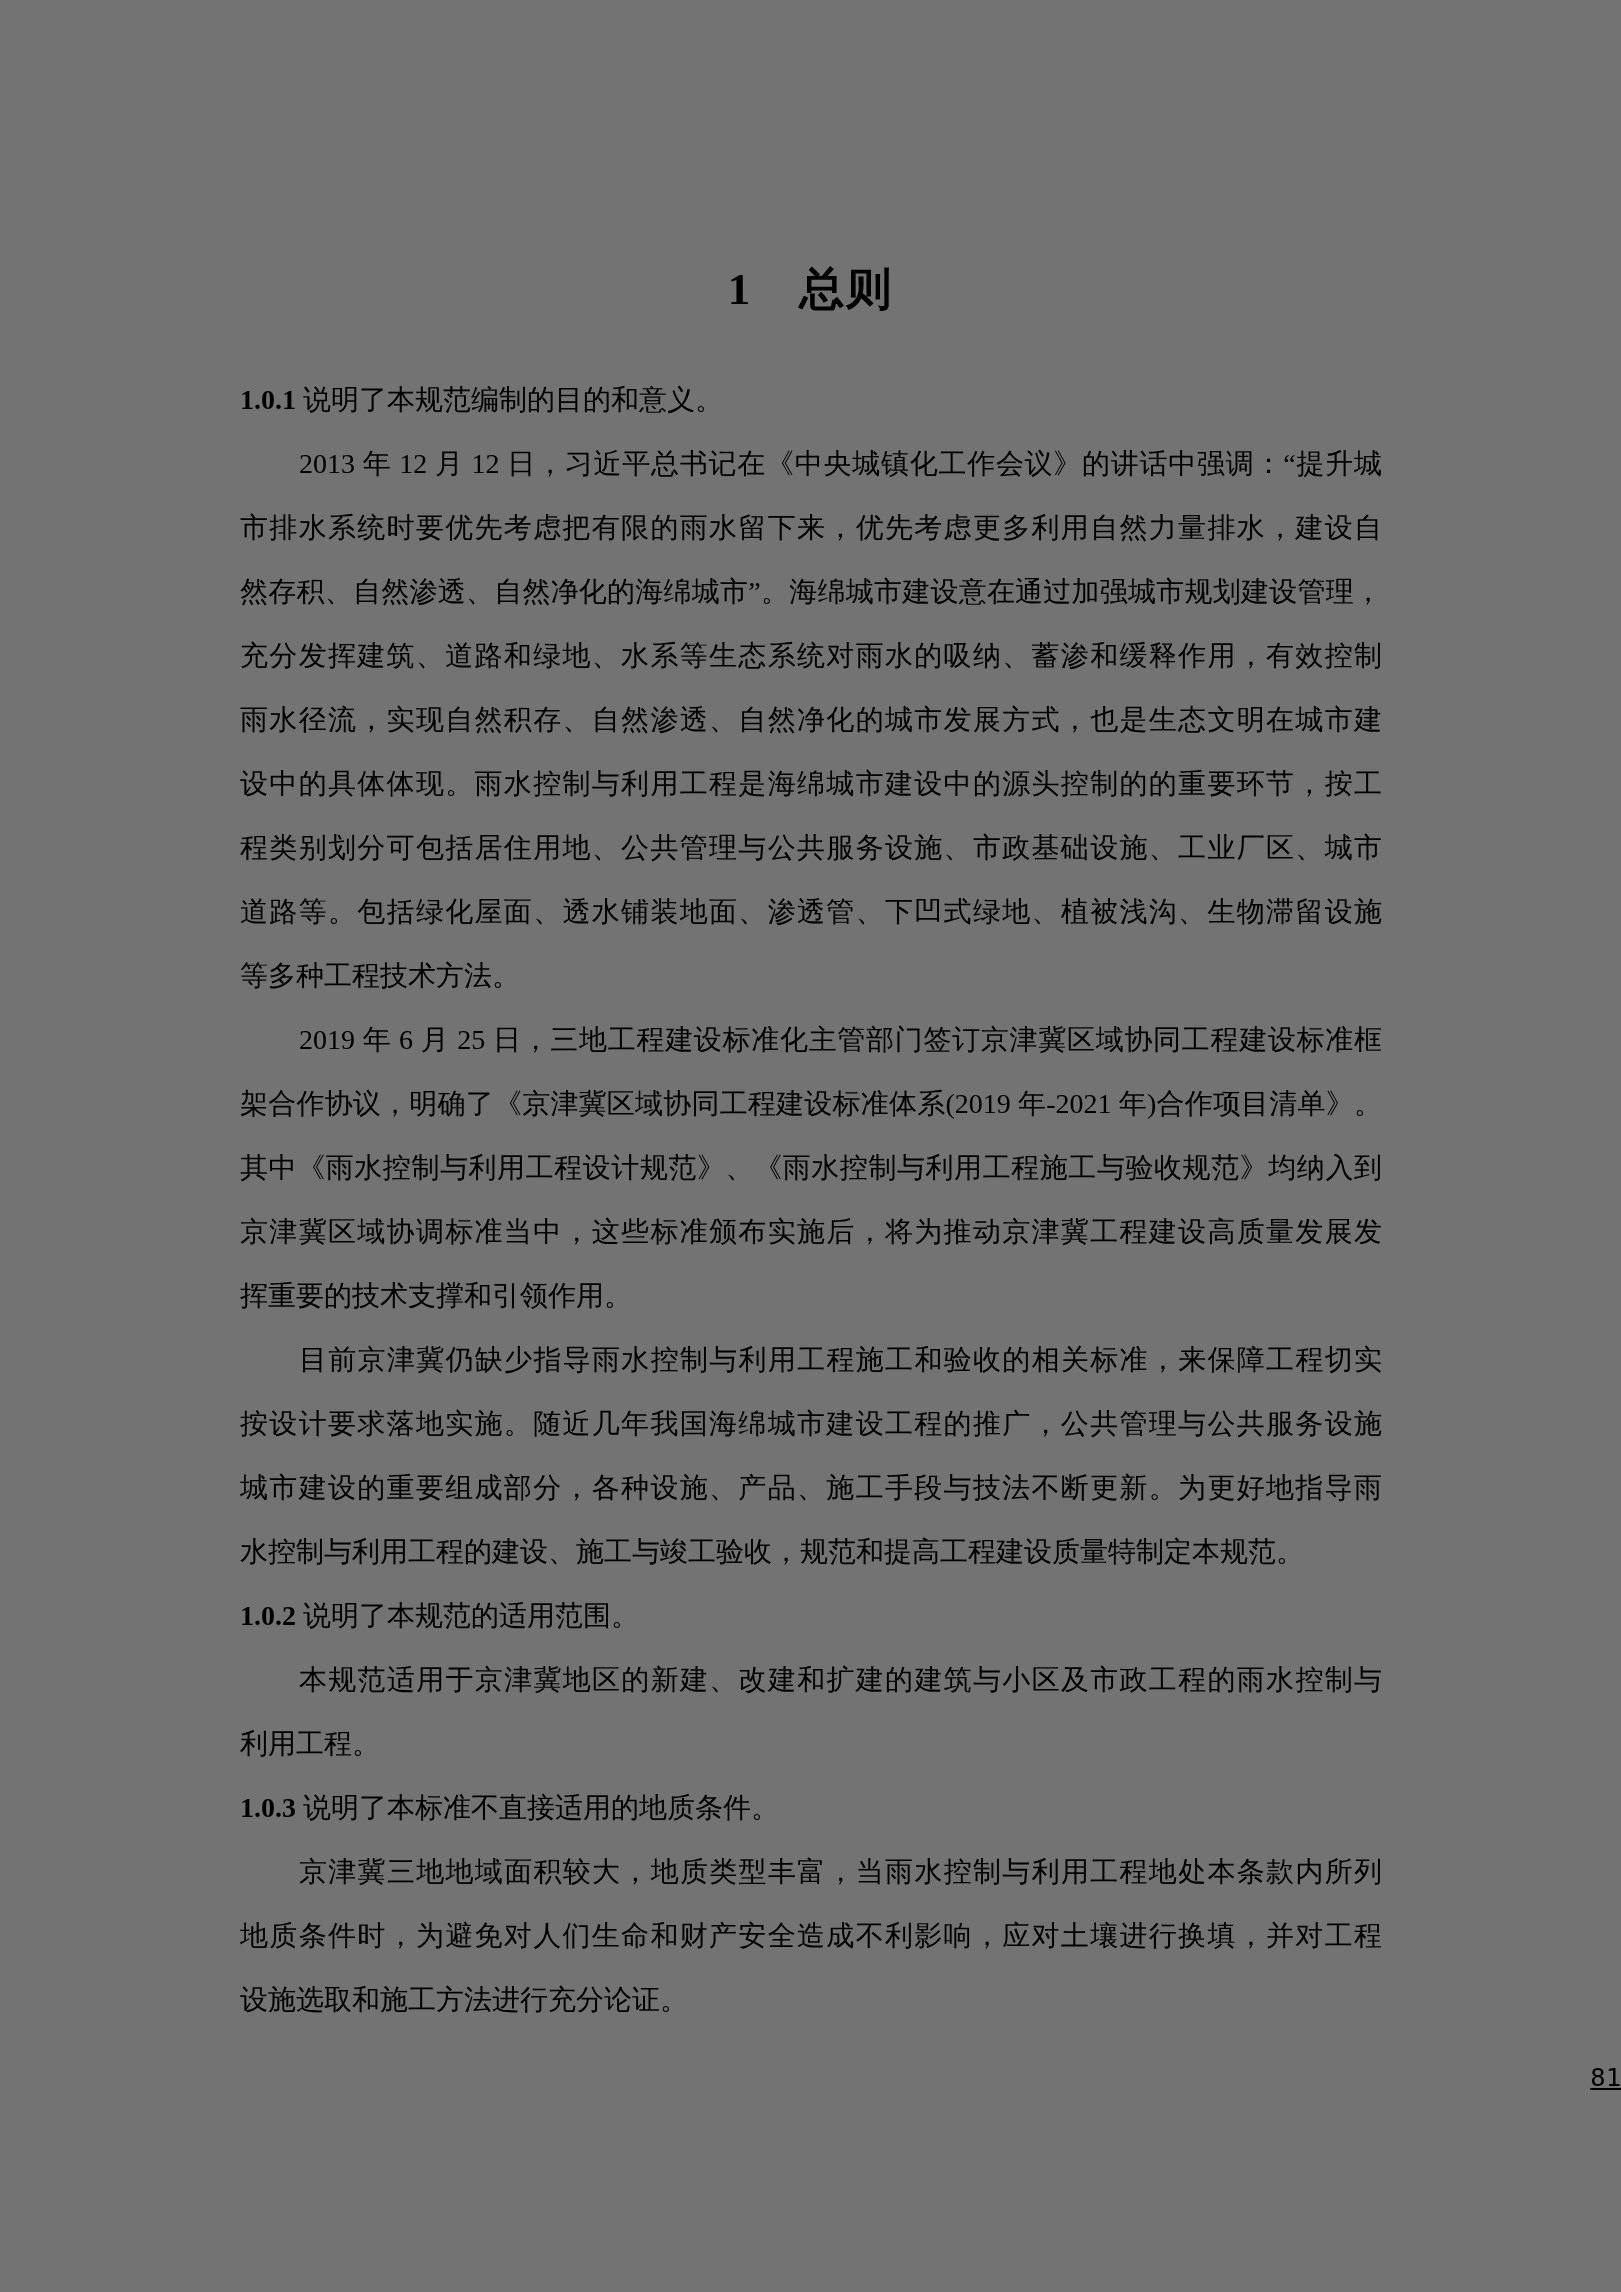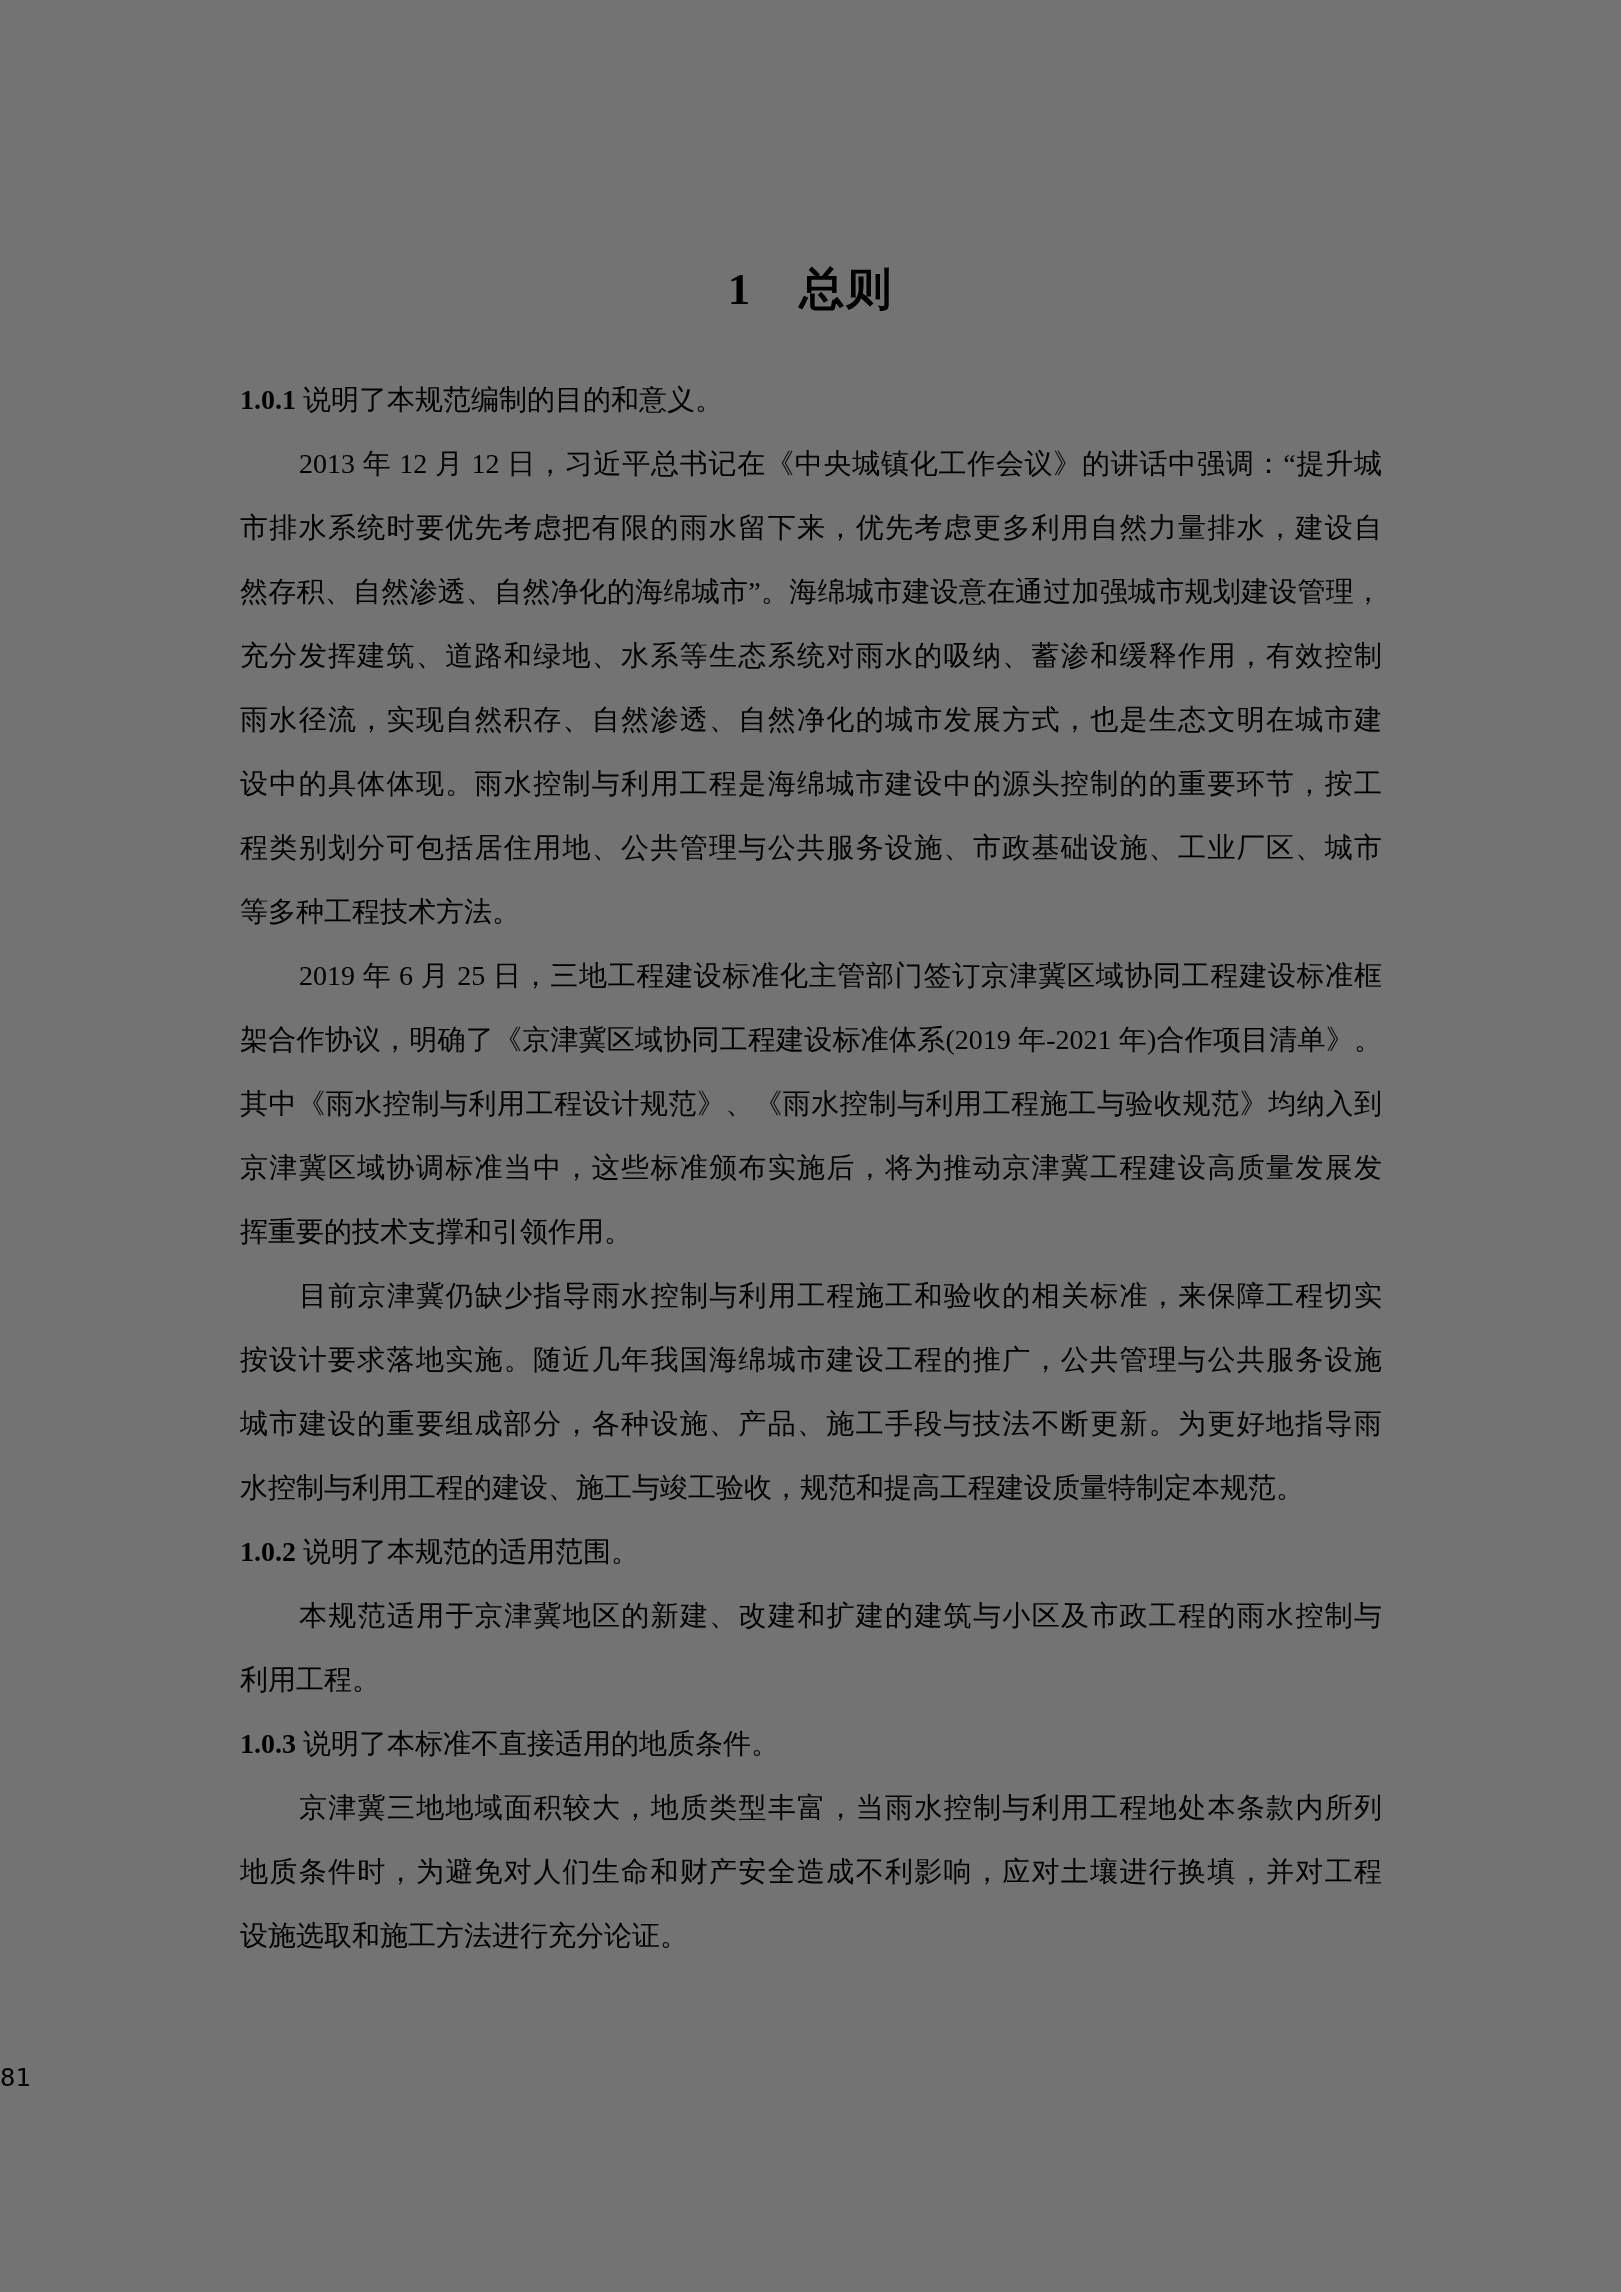--- a/index.html
+++ b/index.html
@@ -48,41 +48,43 @@
     padding-left: 59px;
   }
   .line b {
     font-weight: bold;
   }
   .page-number {
     position: absolute;
     top: 2062px;
     left: 0;
     width: 100%;
-    text-align: left;
+    text-align: right;
     font-family: "DejaVu Sans Mono", monospace;
     font-size: 25.5px;
     line-height: 31px;
+    text-decoration: underline;
   }
 </style>
 </head>
 <body>
 
 <div class="page">
   <div class="doc-title">1　总则</div>
 
   <div class="doc-body">
       <div class="line"><b>1.0.1</b> 说明了本规范编制的目的和意义。</div>
       <div class="line just ind">2013 年 12 月 12 日，习近平总书记在《中央城镇化工作会议》的讲话中强调：“提升城</div>
       <div class="line just">市排水系统时要优先考虑把有限的雨水留下来，优先考虑更多利用自然力量排水，建设自</div>
       <div class="line just">然存积、自然渗透、自然净化的海绵城市”。海绵城市建设意在通过加强城市规划建设管理，</div>
       <div class="line just">充分发挥建筑、道路和绿地、水系等生态系统对雨水的吸纳、蓄渗和缓释作用，有效控制</div>
       <div class="line just">雨水径流，实现自然积存、自然渗透、自然净化的城市发展方式，也是生态文明在城市建</div>
       <div class="line just">设中的具体体现。雨水控制与利用工程是海绵城市建设中的源头控制的的重要环节，按工</div>
       <div class="line just">程类别划分可包括居住用地、公共管理与公共服务设施、市政基础设施、工业厂区、城市</div>
+      <div class="line just">道路等。包括绿化屋面、透水铺装地面、渗透管、下凹式绿地、植被浅沟、生物滞留设施</div>
       <div class="line">等多种工程技术方法。</div>
       <div class="line just ind">2019 年 6 月 25 日，三地工程建设标准化主管部门签订京津冀区域协同工程建设标准框</div>
       <div class="line just">架合作协议，明确了《京津冀区域协同工程建设标准体系(2019 年-2021 年)合作项目清单》。</div>
       <div class="line just">其中《雨水控制与利用工程设计规范》、《雨水控制与利用工程施工与验收规范》均纳入到</div>
       <div class="line just">京津冀区域协调标准当中，这些标准颁布实施后，将为推动京津冀工程建设高质量发展发</div>
       <div class="line">挥重要的技术支撑和引领作用。</div>
       <div class="line just ind">目前京津冀仍缺少指导雨水控制与利用工程施工和验收的相关标准，来保障工程切实</div>
       <div class="line just">按设计要求落地实施。随近几年我国海绵城市建设工程的推广，公共管理与公共服务设施</div>
       <div class="line just">城市建设的重要组成部分，各种设施、产品、施工手段与技法不断更新。为更好地指导雨</div>
       <div class="line">水控制与利用工程的建设、施工与竣工验收，规范和提高工程建设质量特制定本规范。</div>

